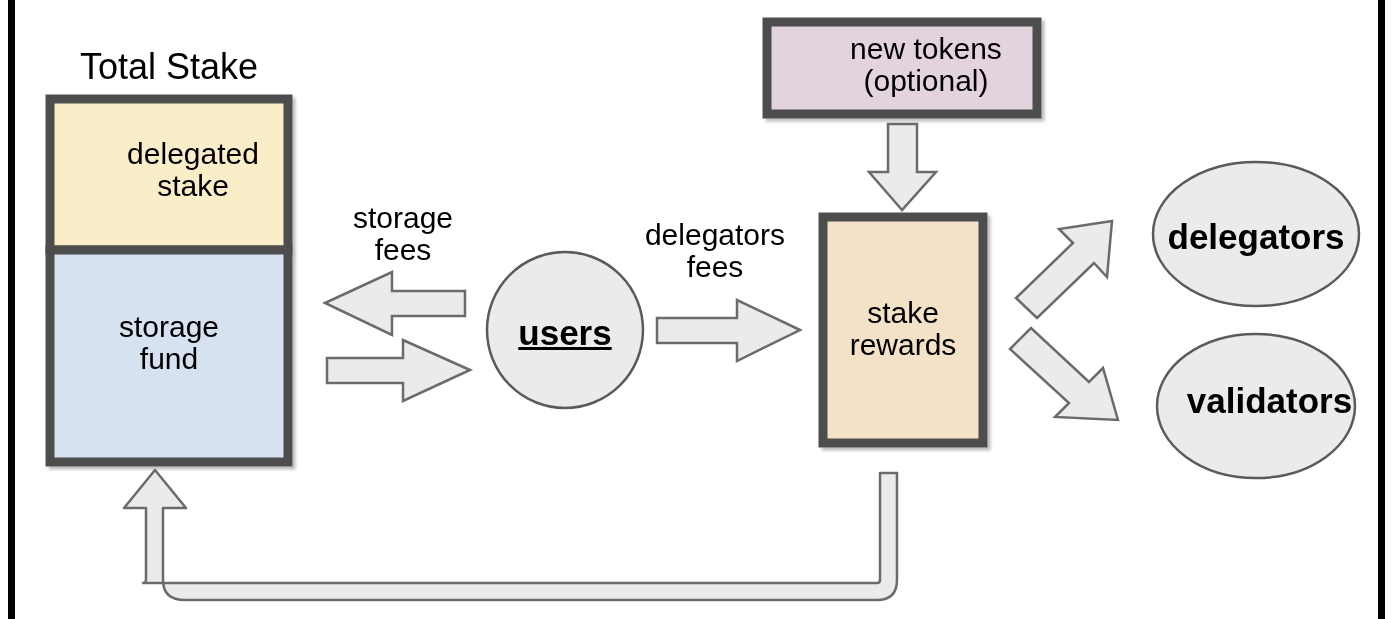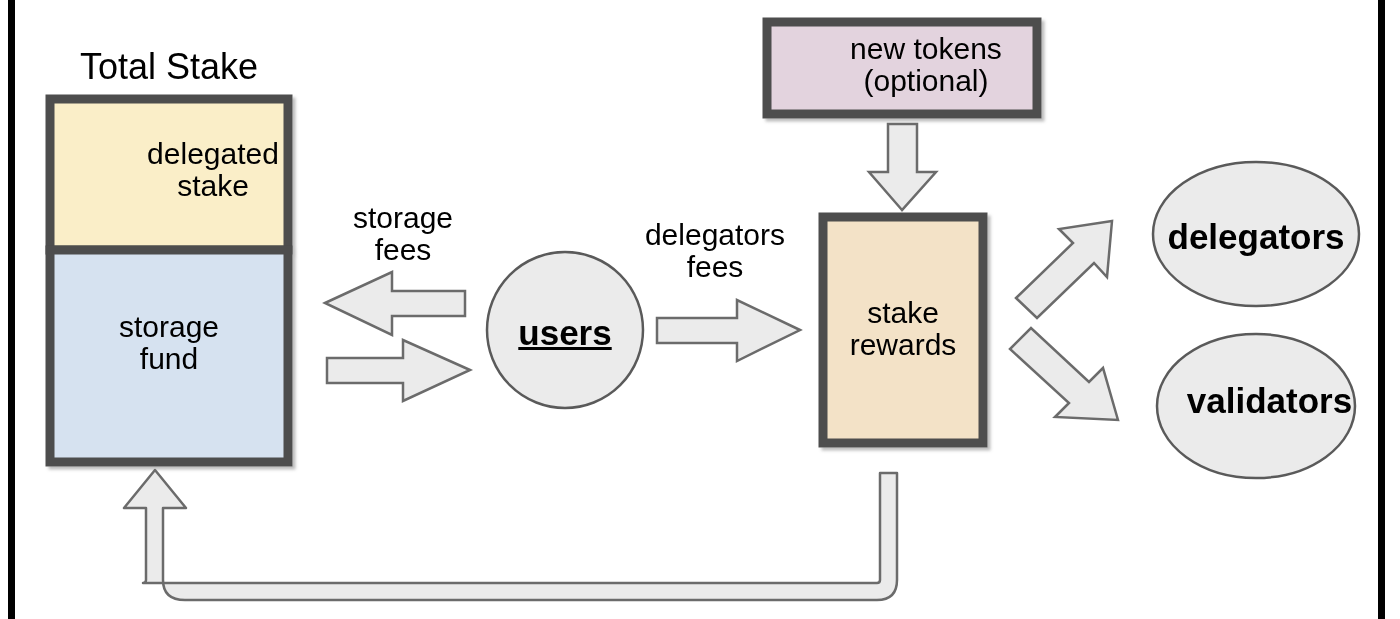--- a/index.html
+++ b/index.html
@@ -103,21 +103,21 @@
              L 146,580
              Q 146,583 143,583
              L 877,583
              Q 880,583 880,580
              L 880,473
              Z" fill="#ebebeb" stroke="#6b6b6b" stroke-width="2.5" stroke-linejoin="round"></path>
   </svg>
 
   <div class="lbl t-title" style="left:50px; top:48px; width:238px;">Total Stake</div>
 
-  <div class="lbl t-box" style="left:56px; top:138px; width:274px;padding-left:20px;">delegated
+  <div class="lbl t-box" style="left:56px; top:138px; width:274px;">delegated
 stake</div>
 
   <div class="lbl t-box" style="left:56px; top:311px; width:226px;">storage
 fund</div>
 
   <div class="lbl t-box" style="left:772px; top:33px; width:260px;margin-left:24px;">new tokens
 (optional)</div>
 
   <div class="lbl t-box" style="left:828px; top:297px; width:150px;">stake
 rewards</div>

